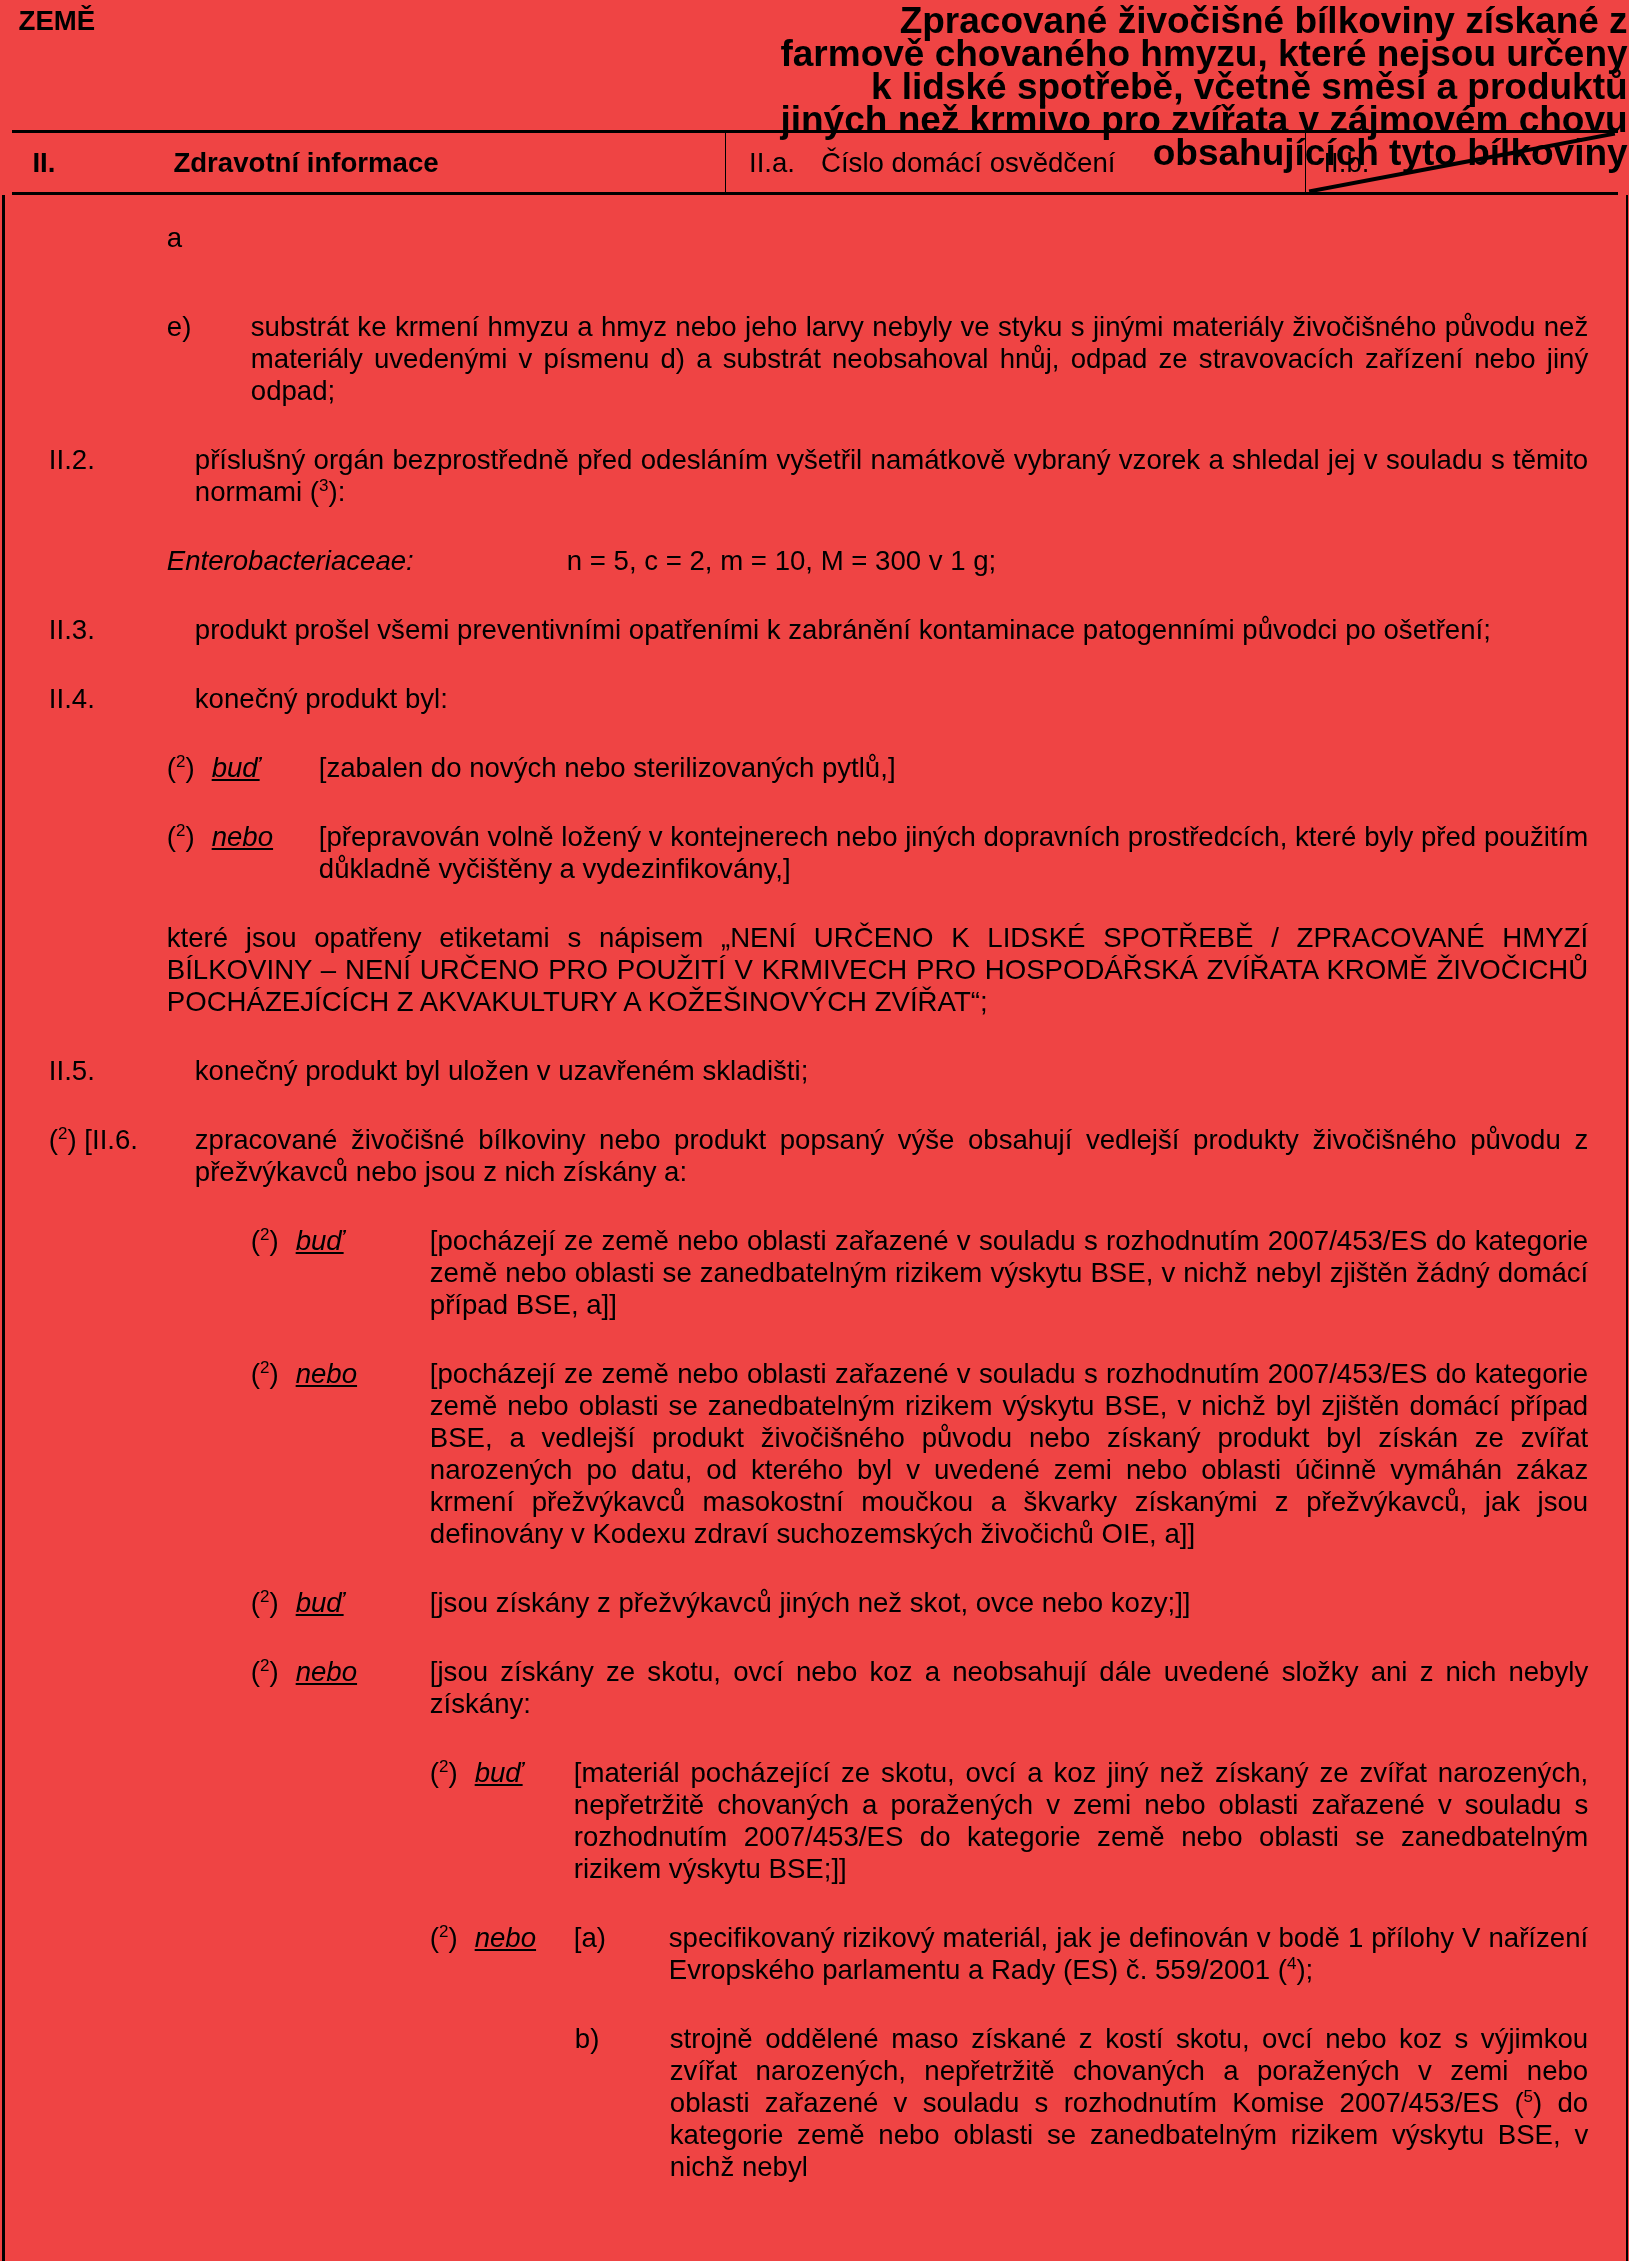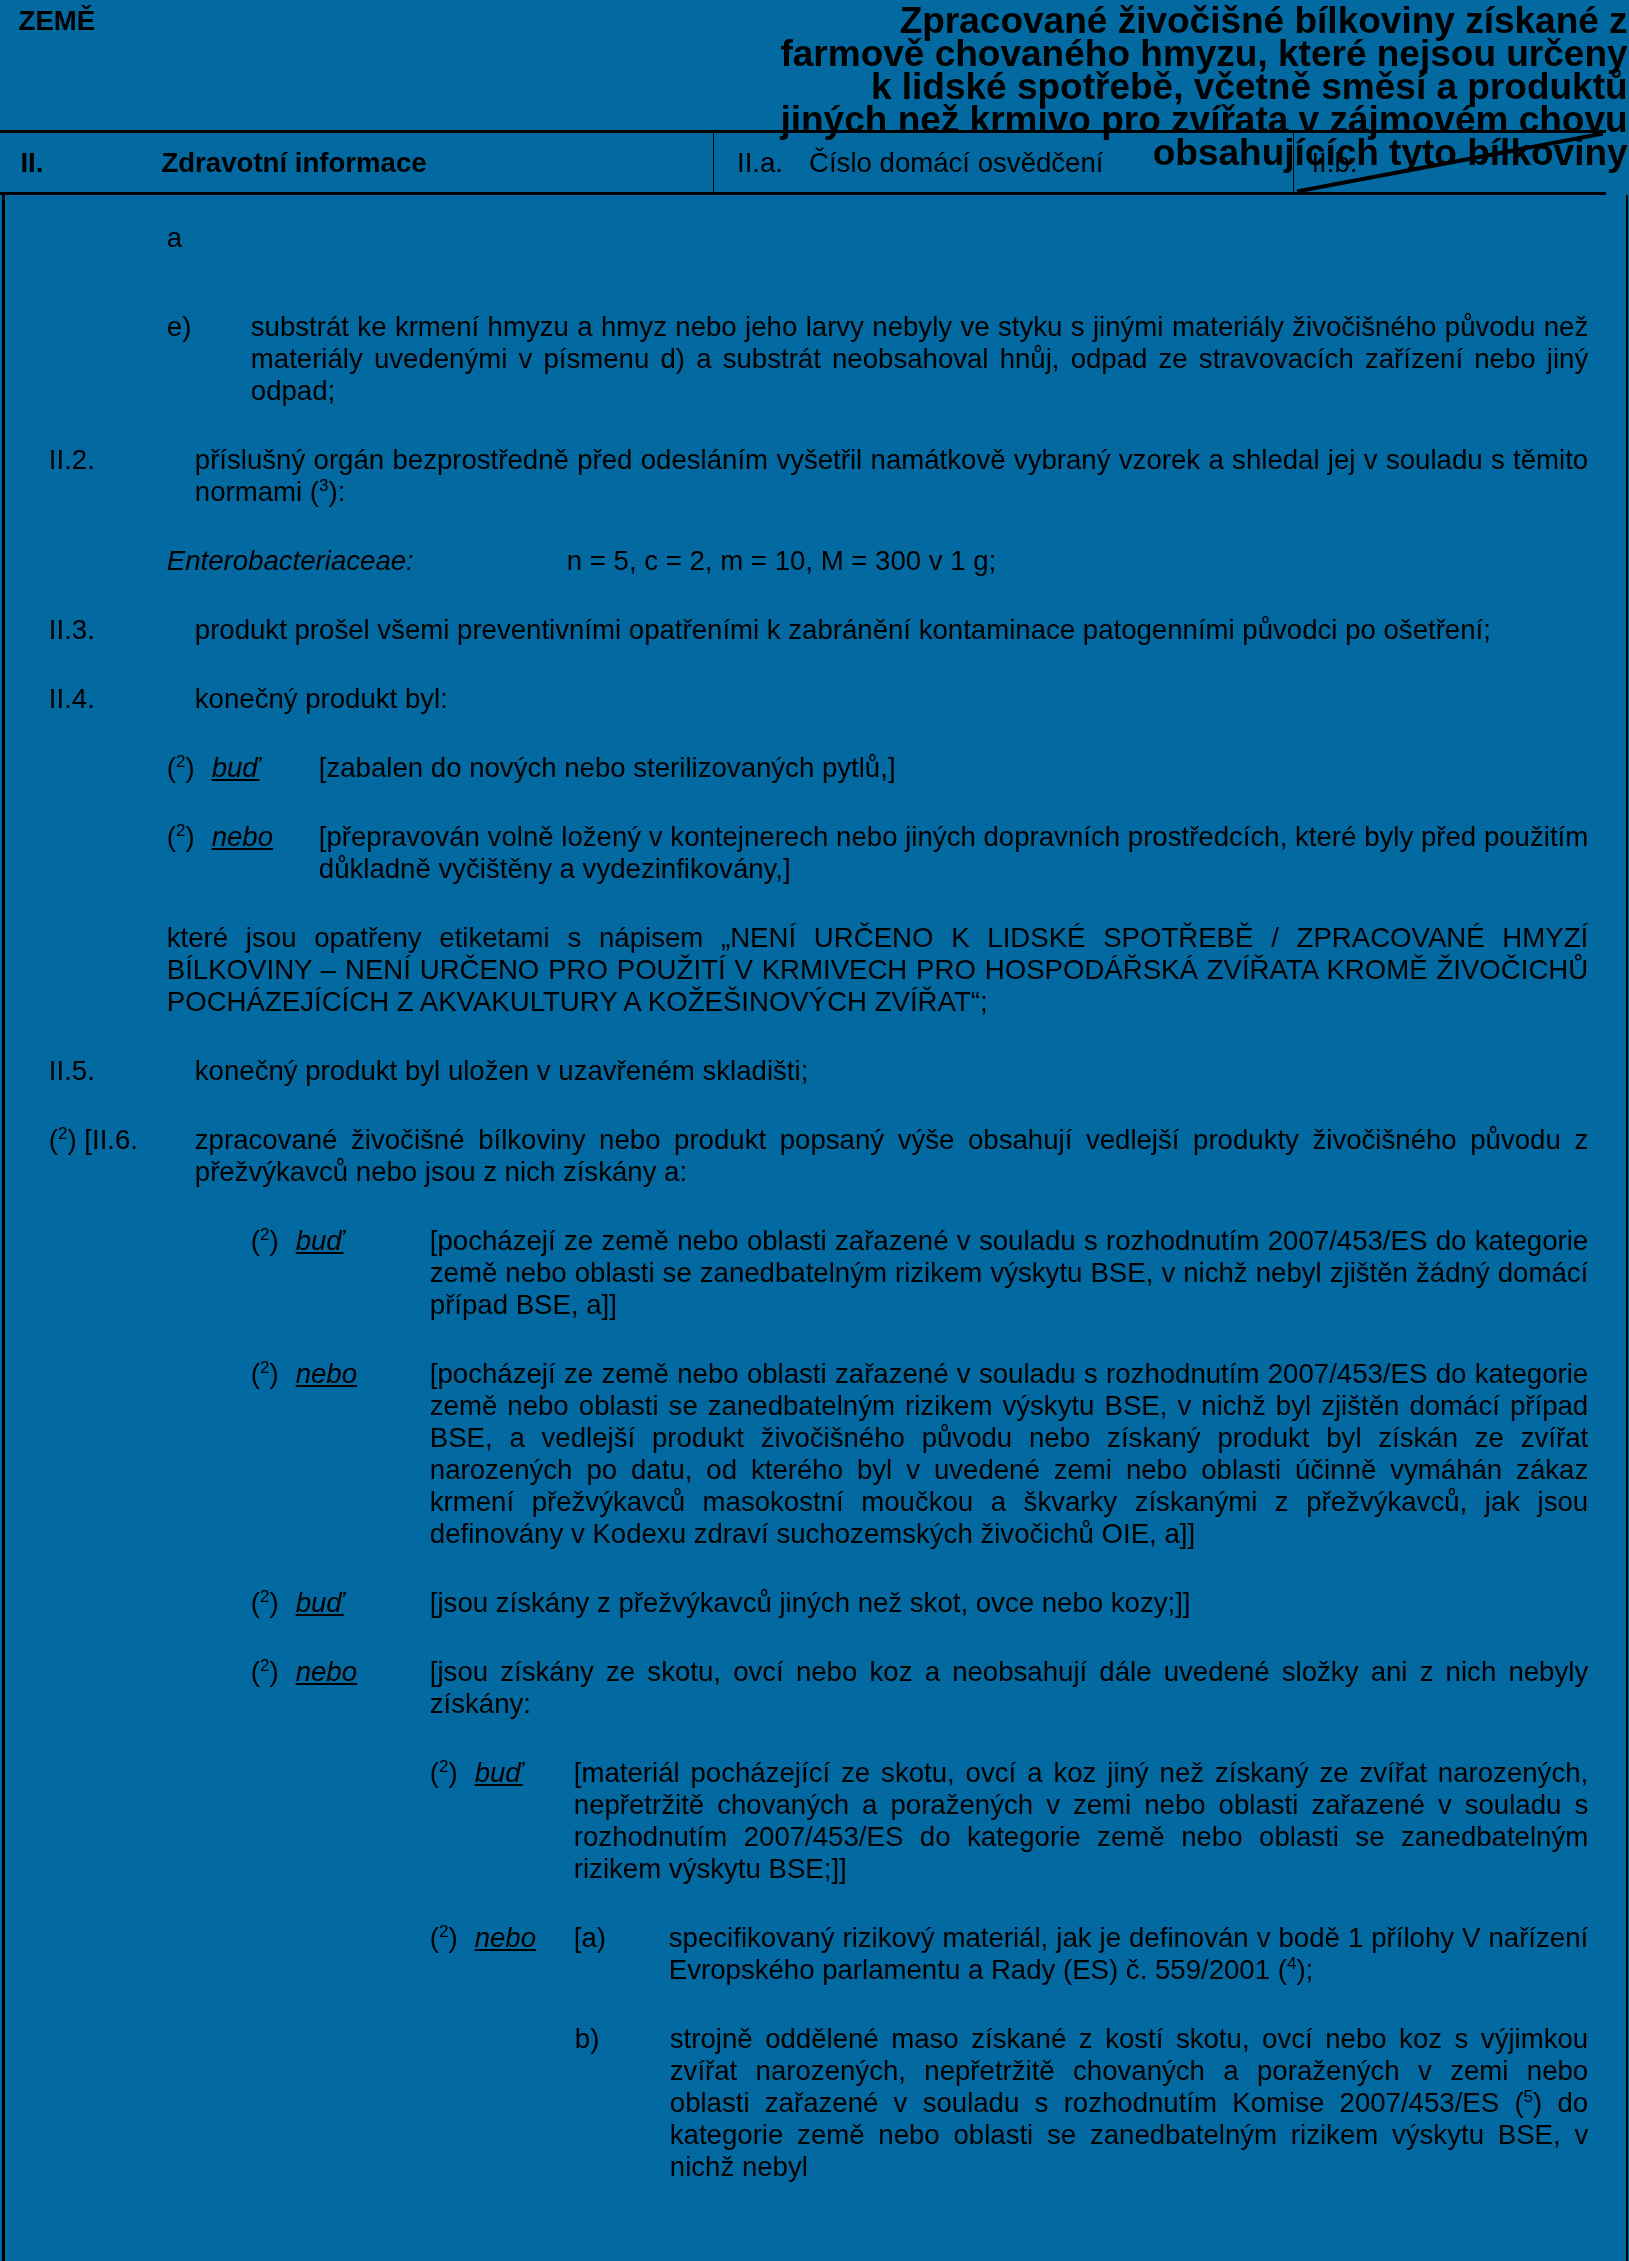--- a/index.html
+++ b/index.html
@@ -1,38 +1,38 @@
 <!DOCTYPE html>
 <html style="font-size:9.6px"><head>
 <meta charset="utf-8">
 <style>
   * { box-sizing: border-box; margin: 0; padding: 0; }
   html, body { background: #fff; }
   .page {
     position: relative;
     width: 1630px;
     height: 2261px;
-    background: #0369a1;
+    background: #ef4444;
     color: #000;
     font-family: "Liberation Sans", "DejaVu Sans", sans-serif;
     font-size: 27.6px;
     line-height: 32px;
     overflow: hidden;
   }
   .country {
     position: absolute; left: 18.6px; top: 3.6px;
     font-weight: bold; font-size: 27.6px; line-height: 33px;
   }
   .title {
     position: absolute; right: 2.4px; top: 3.6px; width: 857px;
     font-weight: bold; font-size: 37px; line-height: 33px;
     text-align: right;
   }
   .htable {
-    position: absolute; top: 130px; left: 0; width: 1606px; height: 65px;
+    position: absolute; top: 130px; left: 12px; width: 1606px; height: 65px;
     border-top: 3.6px solid #000; border-bottom: 3.6px solid #000;
     display: flex;
   }
   .hcell { display: flex; align-items: center; height: 100%; }
   .hc1 { flex: 0 0 713px; }
   .hc2 { flex: 0 0 580px; border-left: 1.8px solid #000; }
   .hc3 { flex: 1 1 auto; border-left: 1.8px solid #000; position: relative; }
   .b { font-weight: bold; }
   .hnum1 { margin-left: 20.4px; flex: 0 0 141px; }
   .hnum2 { margin-left: 23px; flex: 0 0 72px; }

